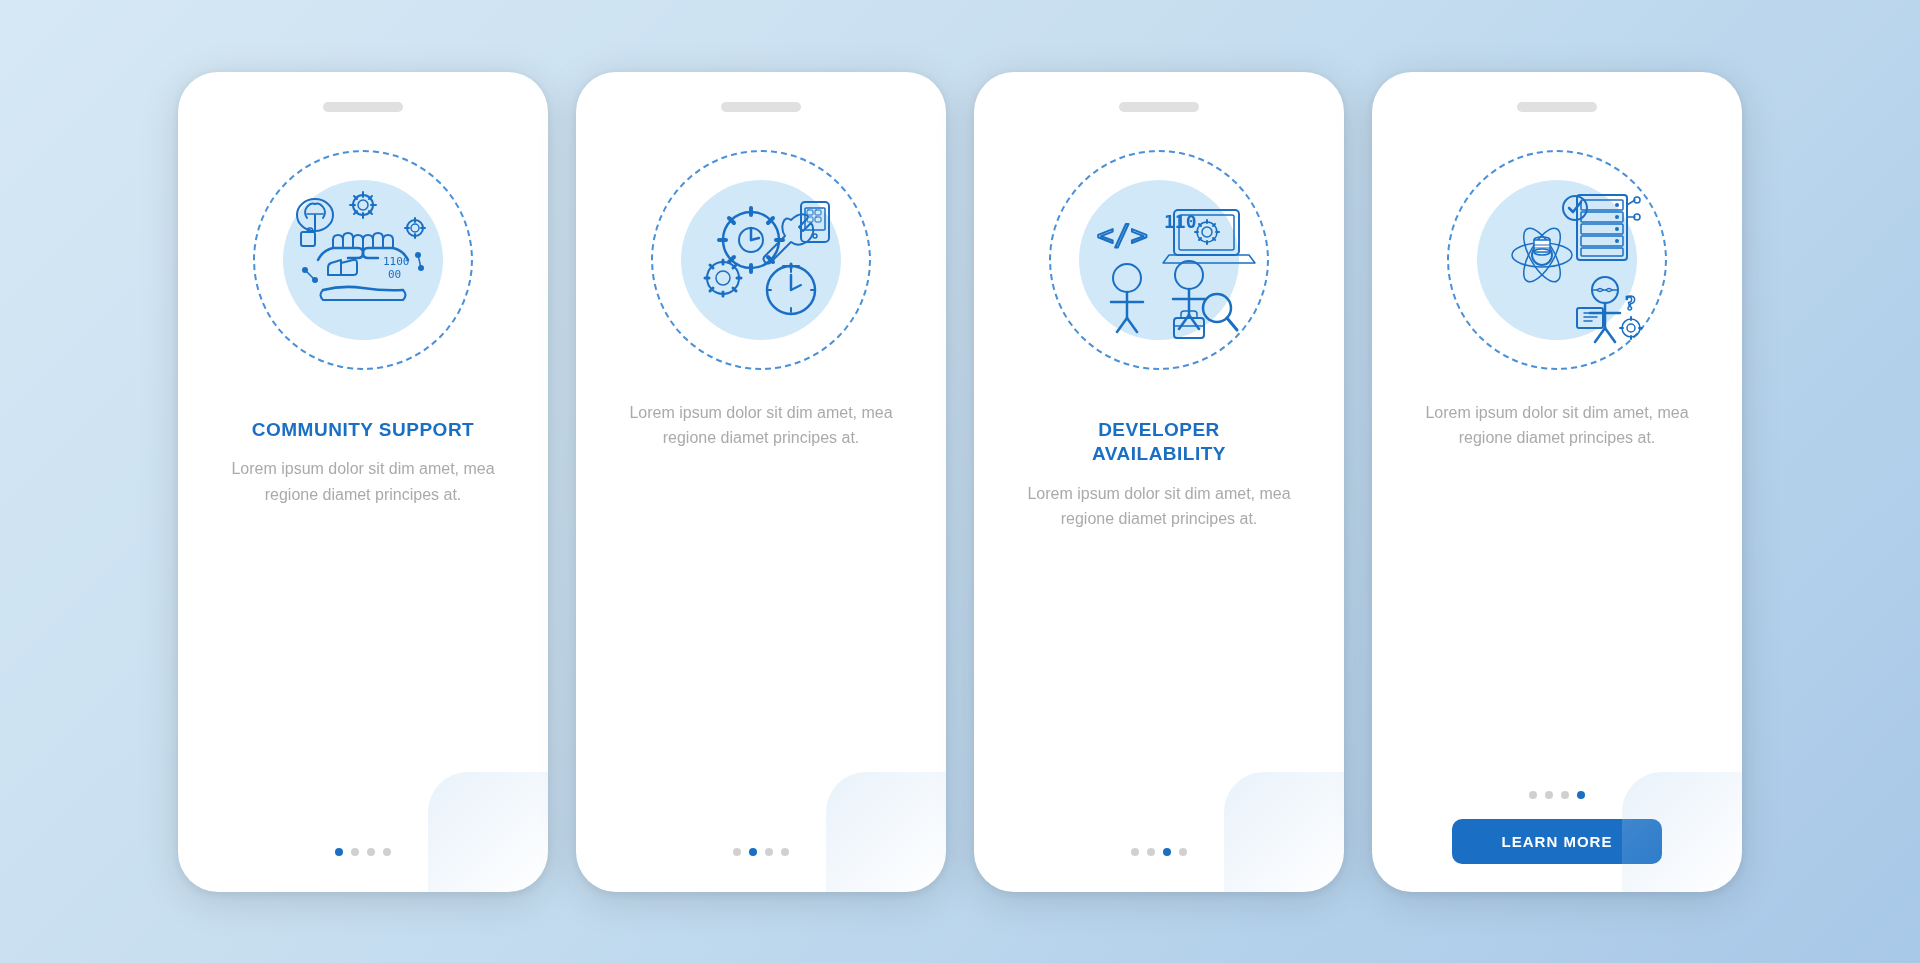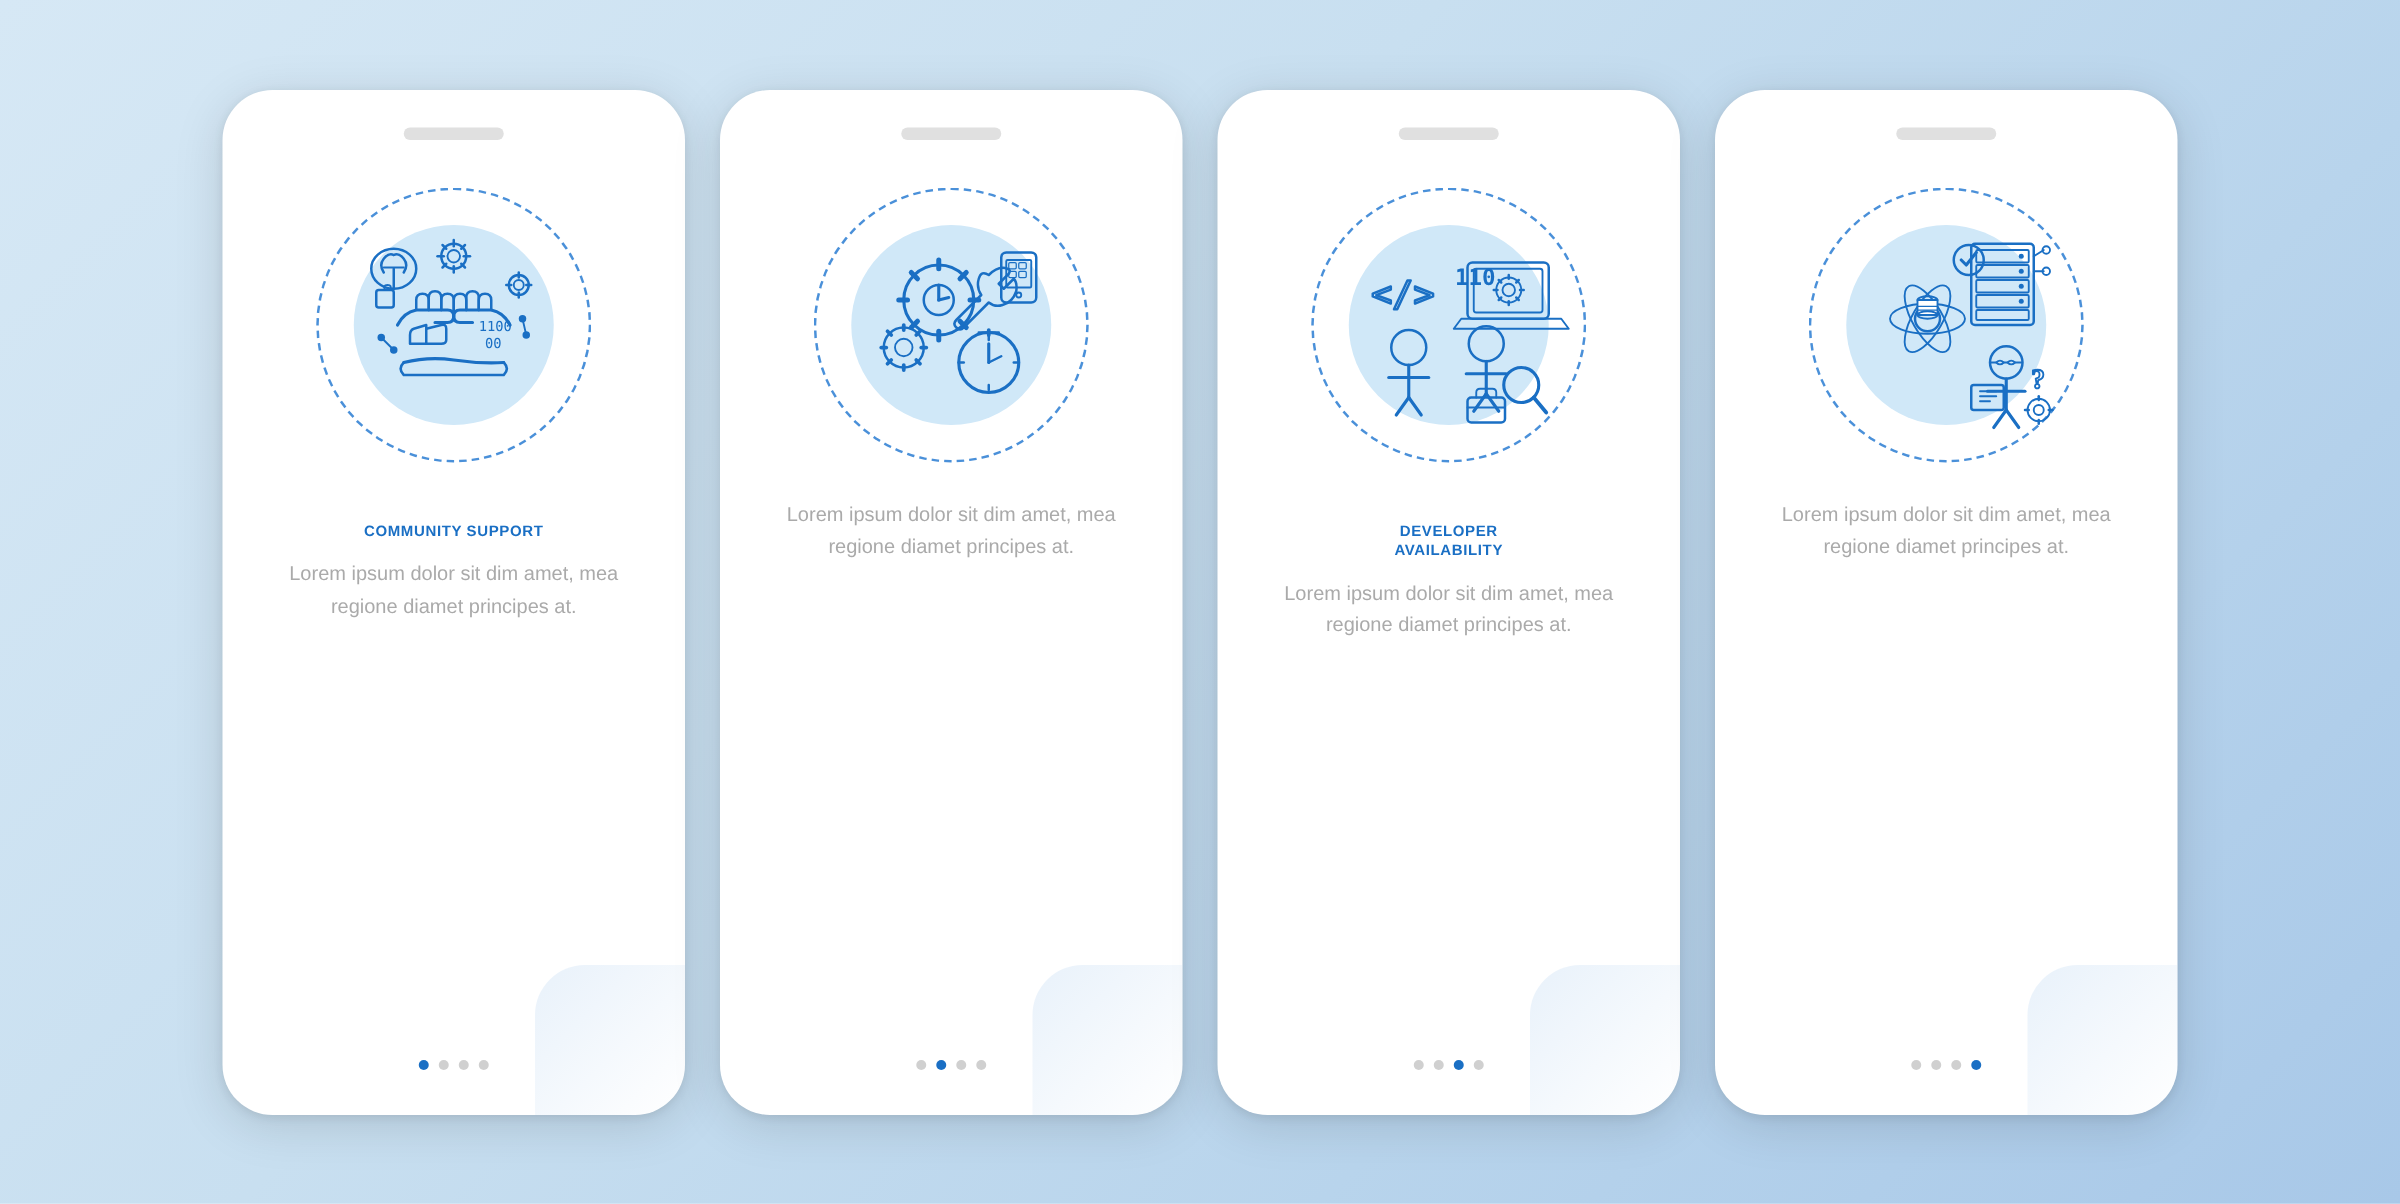--- a/index.html
+++ b/index.html
@@ -70,21 +70,21 @@
       width: 160px;
       height: 160px;
       background: #d0e8f8;
       border-radius: 50%;
       top: 50%;
       left: 50%;
       transform: translate(-50%, -50%);
     }
 
     .card-title {
-      font-size: 12px;
+      font-size: 19px;
       font-weight: 800;
       color: #1a6fc4;
       text-align: center;
       text-transform: uppercase;
       letter-spacing: 0.5px;
       margin: 18px 0 14px;
       line-height: 1.3;
     }
 
     .card-text {
@@ -425,16 +425,17 @@
         </g>
       </svg>
     </div>
     <div class="card-text">Lorem ipsum dolor sit dim amet, mea regione diamet principes at.</div>
     <div class="dots-row">
       <div class="dot"></div>
       <div class="dot"></div>
       <div class="dot"></div>
       <div class="dot active"></div>
     </div>
+    <button class="learn-more-btn">LEARN MORE</button>
     <div class="card-bg-deco"></div>
   </div>
 
 </div>
 
 </body></html>

